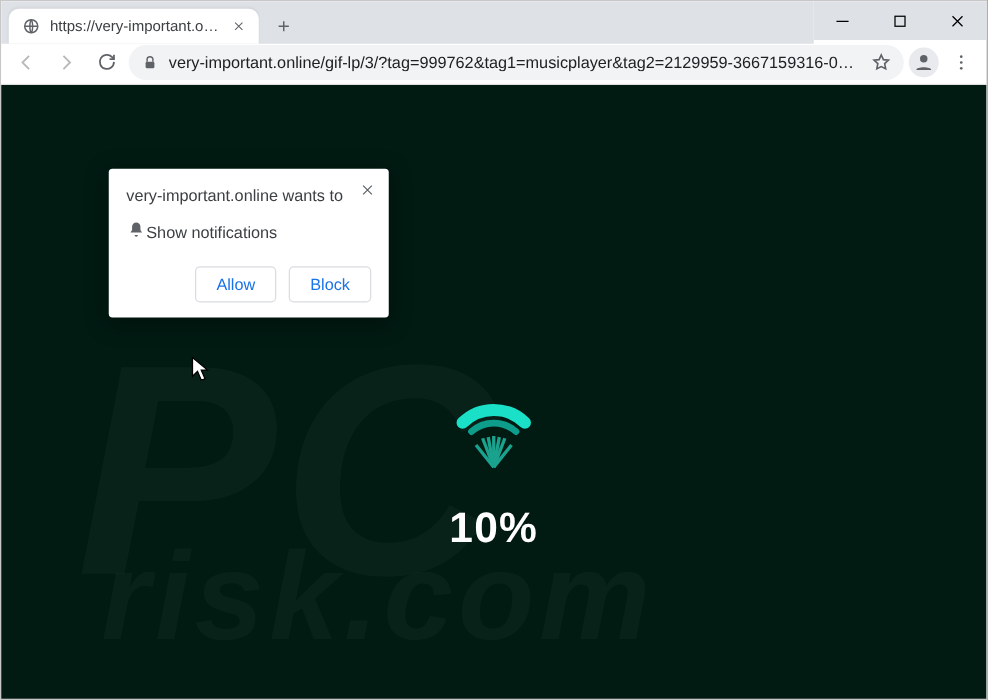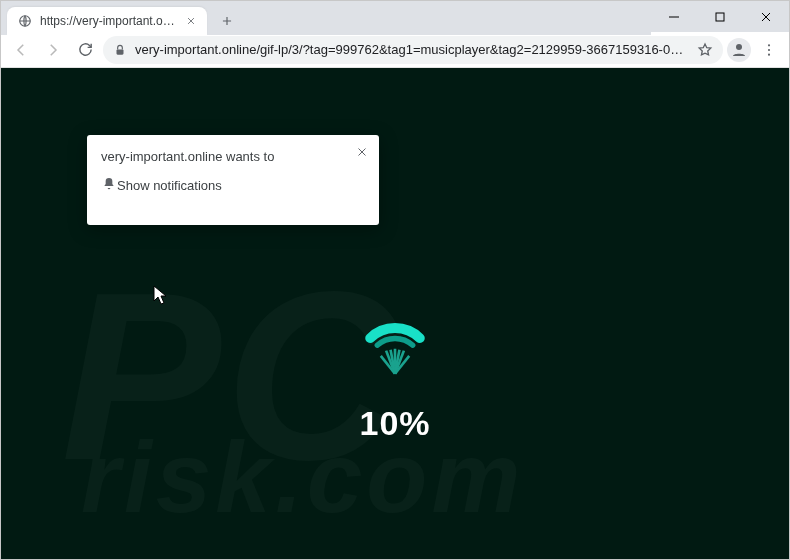--- a/index.html
+++ b/index.html
@@ -40,21 +40,21 @@
   .wm1 { left:60px; top:170px; font-size:240px;text-align:right; }
   .wm2 { left:80px; top:352px; font-size:100px; }
 
   
   .loader-wrap { position:absolute; left:50%; top:63%; transform:translate(-50%,-50%); display:flex; flex-direction:column; align-items:center; gap:12px; }
   .spinner { width:110px; height:80px; position:relative; }
   .spinner svg { width:100%; height:100%; display:block; }
   .pct { font-size:34px; font-weight:700; color:#fff; letter-spacing:1px; }
 
   
-  .perm { position:absolute; left:86px; top:67px; width:292px; background:#fff; border-radius:3px;
+  .perm { position:absolute; left:86px; top:67px; width:224px; background:#fff; border-radius:3px;
           box-shadow:0 4px 18px rgba(0,0,0,.35); padding:14px 14px 12px 14px; z-index:10; }
   .perm-title { font-size:13px; color:#3c4043; margin-bottom:12px; }
   .perm-line { display:flex; align-items:center; color:#3c4043; font-size:13px; margin-bottom:18px; }
   .perm-close { position:absolute; right:8px; top:8px; width:18px; height:18px; display:flex; align-items:center; justify-content:center; color:#5f6368; cursor:pointer; }
   .perm-actions { display:flex; justify-content:flex-end; gap:10px; }
   .perm-btn { border:1px solid #dadce0; background:#fff; color:#1a73e8; font-size:13px; padding:6px 16px; border-radius:4px; cursor:pointer; }
 
   
   .cursor { position:absolute; left:152px; top:217px; width:14px; height:20px; z-index:20; pointer-events:none; color:#fff; }
 </style>
@@ -191,16 +191,20 @@
       <div class="perm-title">very-important.online wants to</div>
       <div class="perm-line">
         <span>
           <svg viewBox="0 0 24 24" width="16" height="16" fill="#5f6368">
               <path d="M12 3a5 5 0 0 0-5 5v4l-2 3h14l-2-3V8a5 5 0 0 0-5-5z"></path>
               <path d="M10 18a2 2 0 0 0 4 0"></path>
             </svg>
         </span>
         <span>Show notifications</span>
       </div>
+      <div class="perm-actions">
+        <button class="perm-btn">Allow</button>
+        <button class="perm-btn">Block</button>
+      </div>
     </div>
 
   </div>
 </div>
 
 </body></html>

